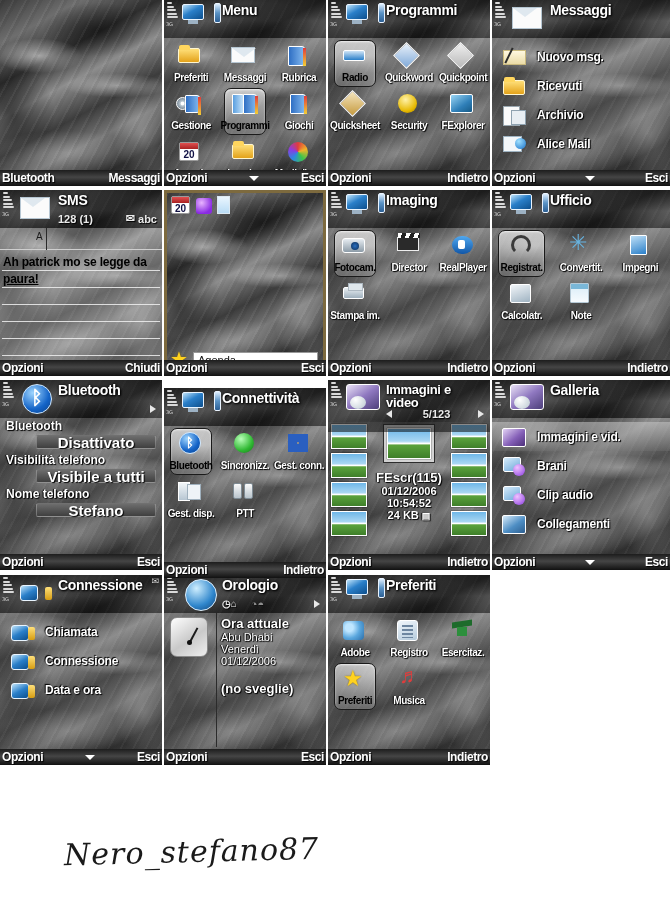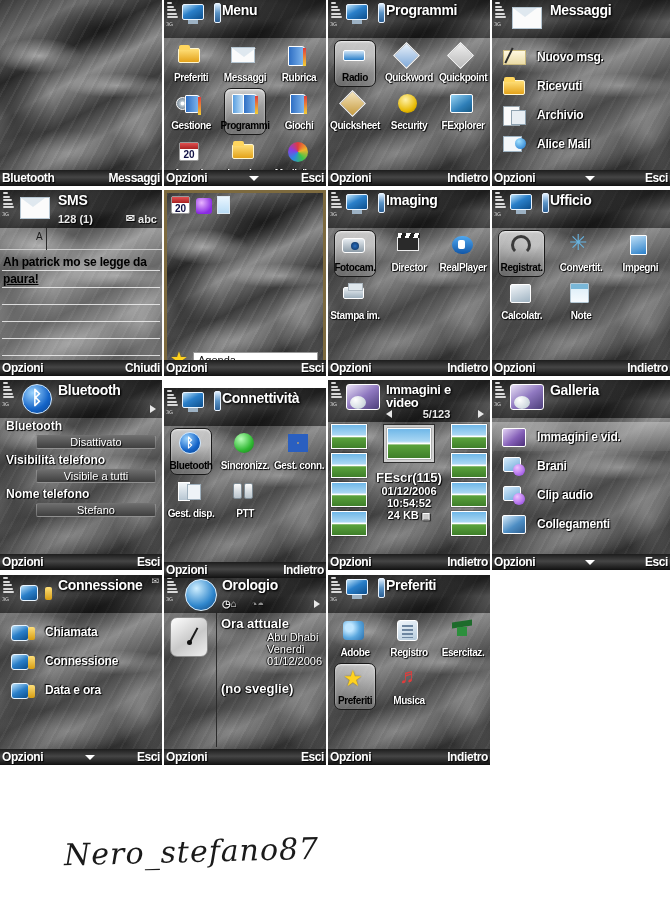--- a/index.html
+++ b/index.html
@@ -133,21 +133,21 @@
   .li.sel{ background:linear-gradient(180deg, rgba(200,200,200,.55), rgba(120,120,120,.30)); }
 
   
   .setrow{ padding:1px 6px 0 6px; }
   .setlab{ font-size:12px; font-weight:bold; color:#fff; text-shadow:1px 1px 1px #000,-1px 0 1px #000; }
   .setval{
     margin:2px 0 3px 30px; height:14px; border-radius:2px;
     background:linear-gradient(180deg,#6d6d6d,#3f3f3f);
     border:1px solid rgba(255,255,255,.25);
     display:flex; align-items:center; justify-content:center;
-    font-size:11px; font-weight:normal; color:#fff; text-shadow:1px 1px 1px #000;
+    font-size:15px; font-weight:bold; color:#fff; text-shadow:1px 1px 1px #000;
   }
 
   
   .smsbody{ position:absolute; inset:0; }
   .sms-toline{
     position:absolute; left:0; right:0; top:0; height:22px;
     border-bottom:1px solid #cfcfcf;
   }
   .sms-to{ position:absolute; left:36px; top:3px; font-size:10px; color:#1b1b1b; }
   .sms-divider{ position:absolute; left:46px; top:0; width:1px; height:22px; background:#2a2a2a; }
@@ -184,21 +184,21 @@
   .clockface{
     position:absolute; left:6px; top:4px; width:38px; height:40px;
     border-radius:7px; border:1px solid #888;
     background:linear-gradient(145deg,#ffffff,#c9c9c9 55%,#efefef);
   }
   .clockface .hand{ position:absolute; left:18px; top:8px; width:2px; height:16px; background:#1a1a1a; transform:rotate(28deg); transform-origin:bottom center;}
   .clockface .dot{ position:absolute; left:16px; top:22px; width:5px; height:5px; background:#111; border-radius:50%;}
   .clockvline{ position:absolute; left:52px; top:0; bottom:2px; width:1px; background:#2b2b2b; }
   .clockinfo{ position:absolute; left:57px; top:3px; right:2px; color:#fff; text-shadow:1px 1px 1px #000,-1px 0 1px #000;}
   .clockinfo .ct{ font-size:13px; font-weight:bold; }
-  .clockinfo .cl{ font-size:11px;margin-left:46px; }
+  .clockinfo .cl{ font-size:11px; }
   .clockinfo .alarm{ margin-top:14px; font-size:13px; font-weight:bold; }
 
   
   .agframe{
     position:absolute; inset:0;
     border:3px solid #7d6a3e;
     background:#111;
   }
   .agmini{ position:absolute; left:4px; top:3px; display:flex; gap:5px; align-items:flex-start;}
   .agbar{
@@ -827,21 +827,21 @@
       </div>
     </div>
     <div class="softkeys">
       <span class="sk">Opzioni</span>
       <span class="sk">Indietro</span>
     </div>
   </div>
 
   <div class="panel tall" style="left:328px;top:380px">
     <div class="wall"></div>
-    <div class="titlebar" style="height:42px">
+    <div class="titlebar" style="height:52px">
       <div class="sigbars">
             <i></i>
             <i></i>
             <i></i>
             <i></i>
             <i></i>
           </div>
       <div class="netlab">3G</div>
       <div class="appicon">
         <div style="position:absolute;left:2px;top:2px;width:34px;height:26px;border-radius:3px;background:linear-gradient(145deg,#e9e1f6,#8f78c0 50%,#4d3f7a);border:1px solid #fff"></div>

